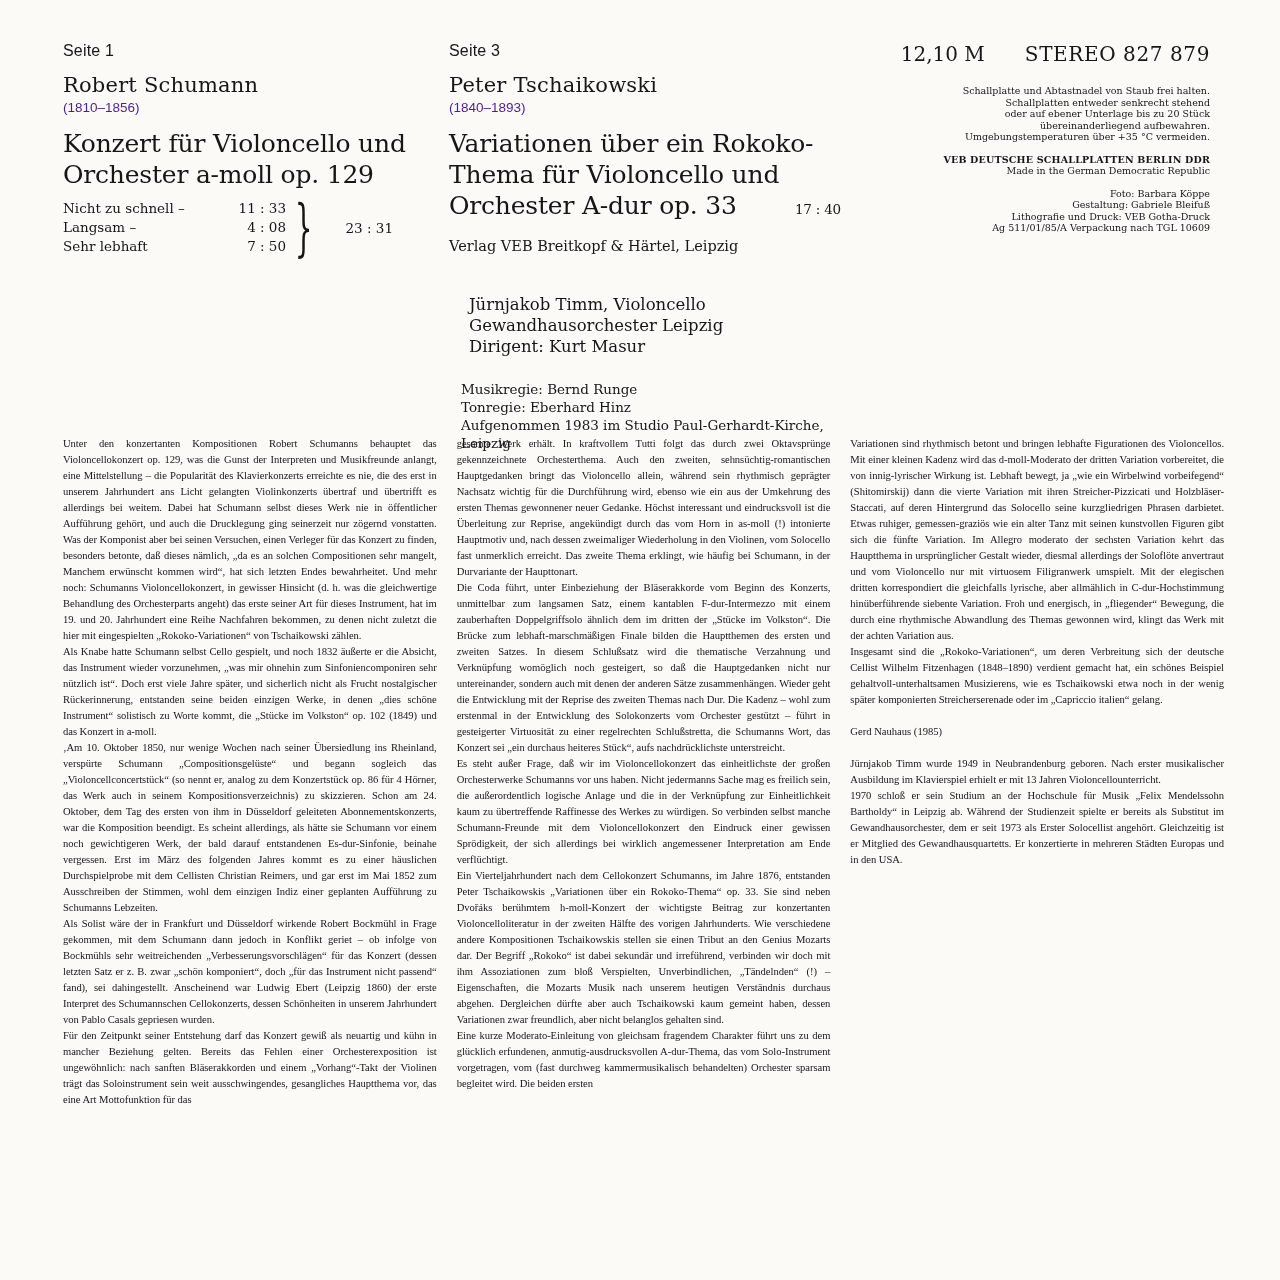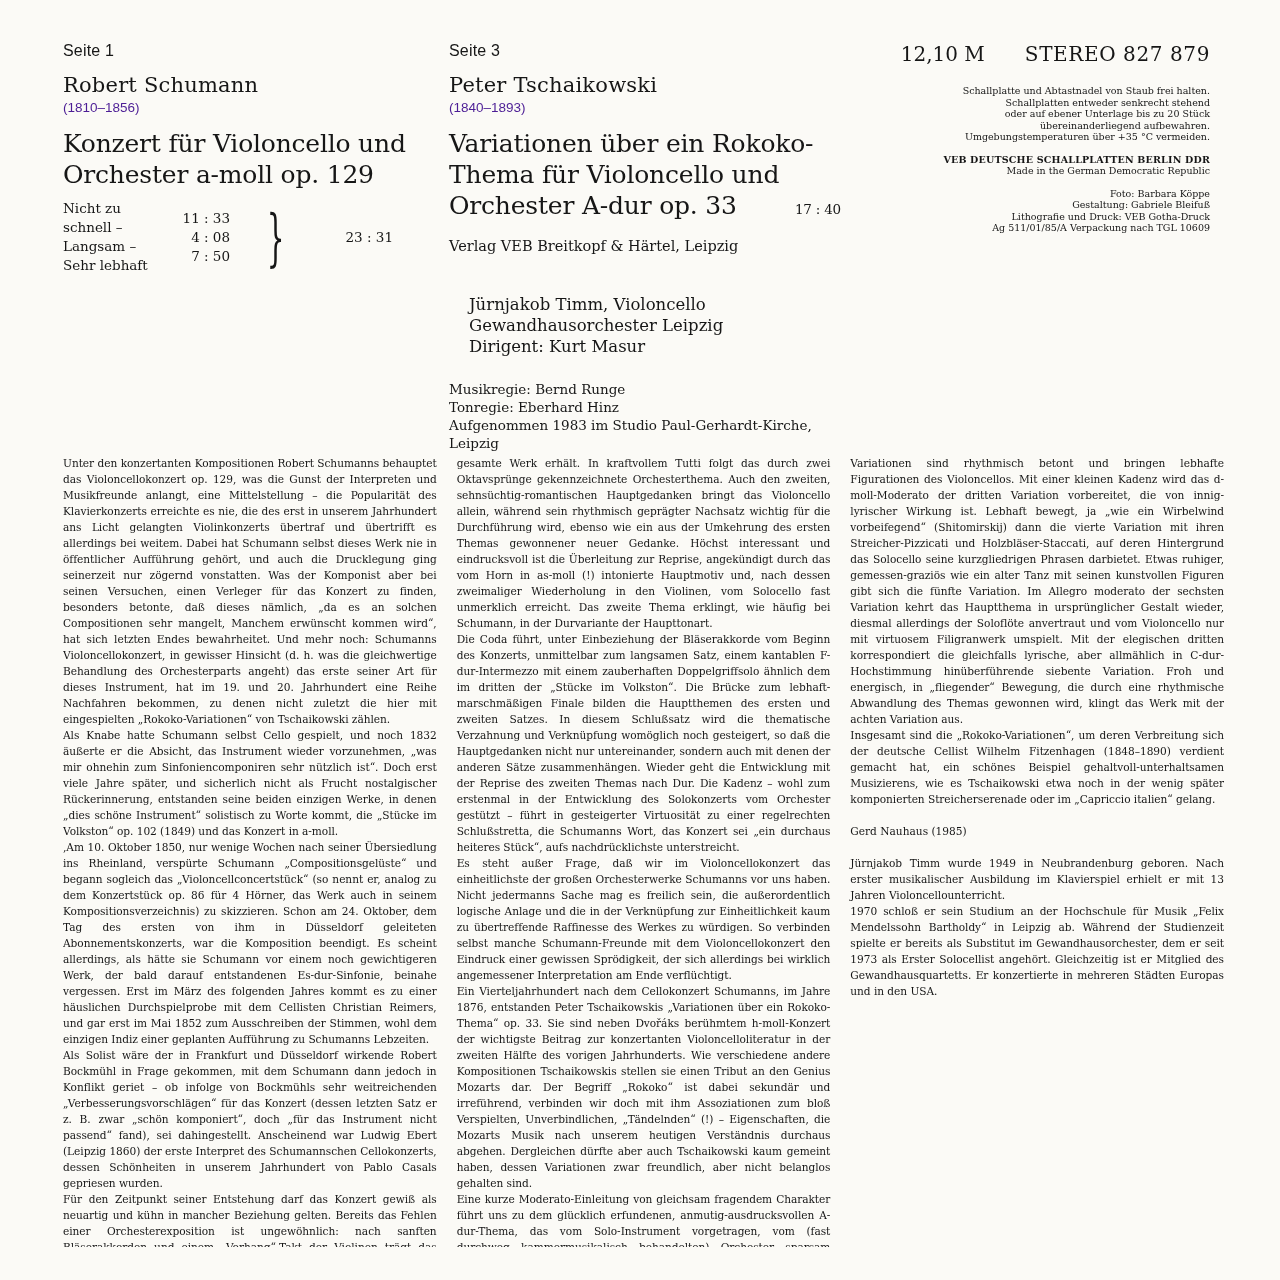--- a/index.html
+++ b/index.html
@@ -16,52 +16,53 @@
   
   .head-left{position:absolute;left:63px;top:42px;width:392px;}
   .head-mid{position:absolute;left:449px;top:42px;width:392px;}
   .head-right{position:absolute;right:70px;top:42px;width:340px;text-align:right;}
 
   .side-label{font-size:16px;letter-spacing:.2px;}
   .composer{font-size:21px;margin-top:13px;letter-spacing:.2px;}
   .dates{font-size:13.5px;margin-top:3px;color:#4c1d95;}
   .work-title{font-size:25px;line-height:31px;margin-top:13px;letter-spacing:-.2px;}
 
-  .mov-block{display:flex;align-items:center;margin-top:9px;width:330px;gap:28px;}
+  .mov-block{display:flex;align-items:center;margin-top:9px;width:330px;}
   .mov-names{flex:1;}
   .mov-names > div{font-size:13.5px;line-height:19px;}
   .mov-times{width:52px;text-align:right;}
   .mov-times > div{font-size:13.5px;line-height:19px;}
   .brace{font-size:62px;line-height:57px;font-weight:300;transform:scaleX(.45);transform-origin:center;margin-left:-2px;}
   .total-time{font-size:13.5px;margin-left:22px;}
 
   .title3row{display:flex;justify-content:space-between;align-items:baseline;}
   .duration{font-size:13.5px;}
   .publisher{font-size:14.5px;margin-top:13px;}
   .performers{margin-top:40px;}
   .performers > div{font-size:16.5px;line-height:21px;margin-left:20px;}
-  .credits{margin-top:23px;}
+  .credits{margin-top:23px;margin-left:12px;}
   .credits > div{font-size:13.5px;line-height:18px;}
 
   .price-row{display:flex;justify-content:flex-end;align-items:baseline;gap:40px;}
   .price{font-size:20px;}
   .catalog{font-size:20px;letter-spacing:.6px;}
   .care{margin-top:19px;}
   .care > div{font-size:9.5px;line-height:11.5px;}
   .company{margin-top:11px;}
   .company > div{font-size:9.5px;line-height:11.5px;}
   .company > div:first-child{font-weight:700;letter-spacing:.2px;}
   .production{margin-top:11px;}
   .production > div{font-size:9.5px;line-height:11.5px;}
 
   
   .body-cols{
-    position:absolute;left:63px;top:455px;width:1161px;height:792px;
+    position:absolute;left:63px;top:436px;width:1161px;height:792px;
     display:grid;grid-template-columns:1fr 1fr 1fr;column-gap:20px;
     overflow:hidden;
+    font-family:Liberation Serif, serif;
   }
   .col p{
     margin:0;
     font-size:10.6px;line-height:16px;
     text-align:justify;
     letter-spacing:-.05px;
   }
   .signature{font-size:10.6px;line-height:16px;text-align:left;margin:16px 0;}
 </style>
 </head>

